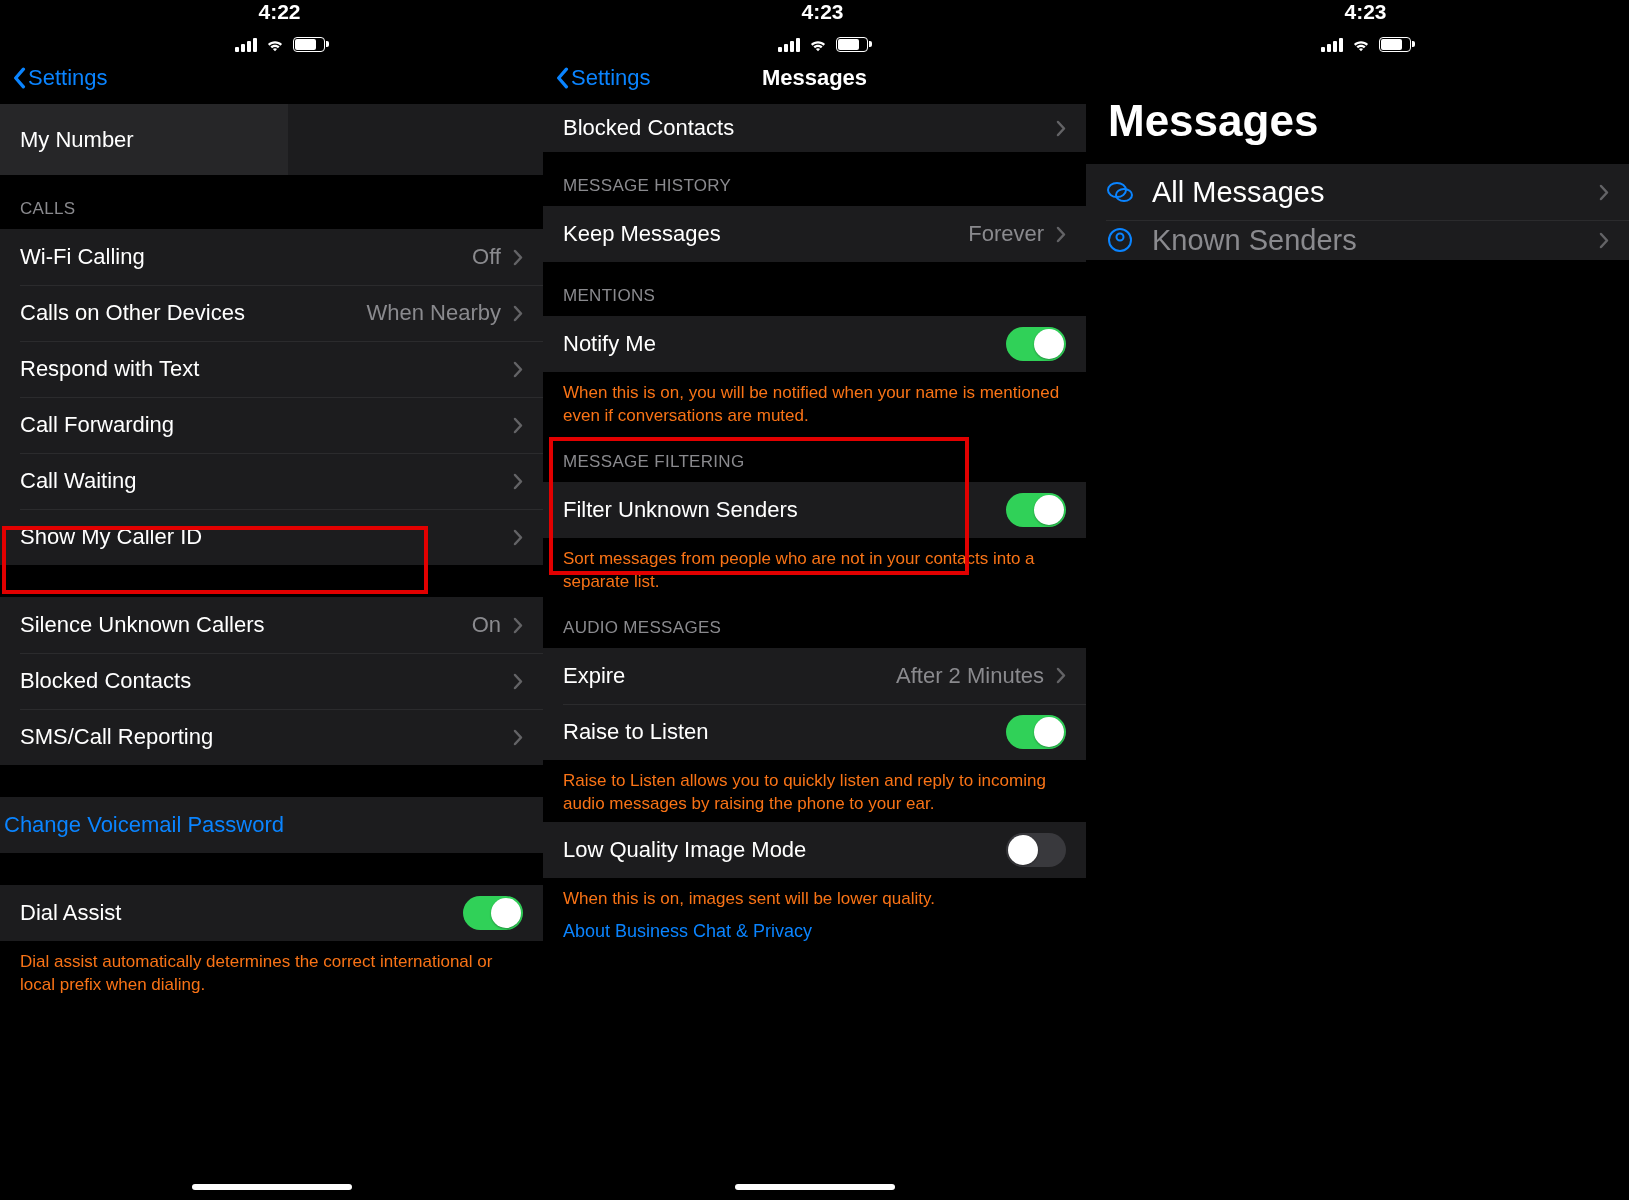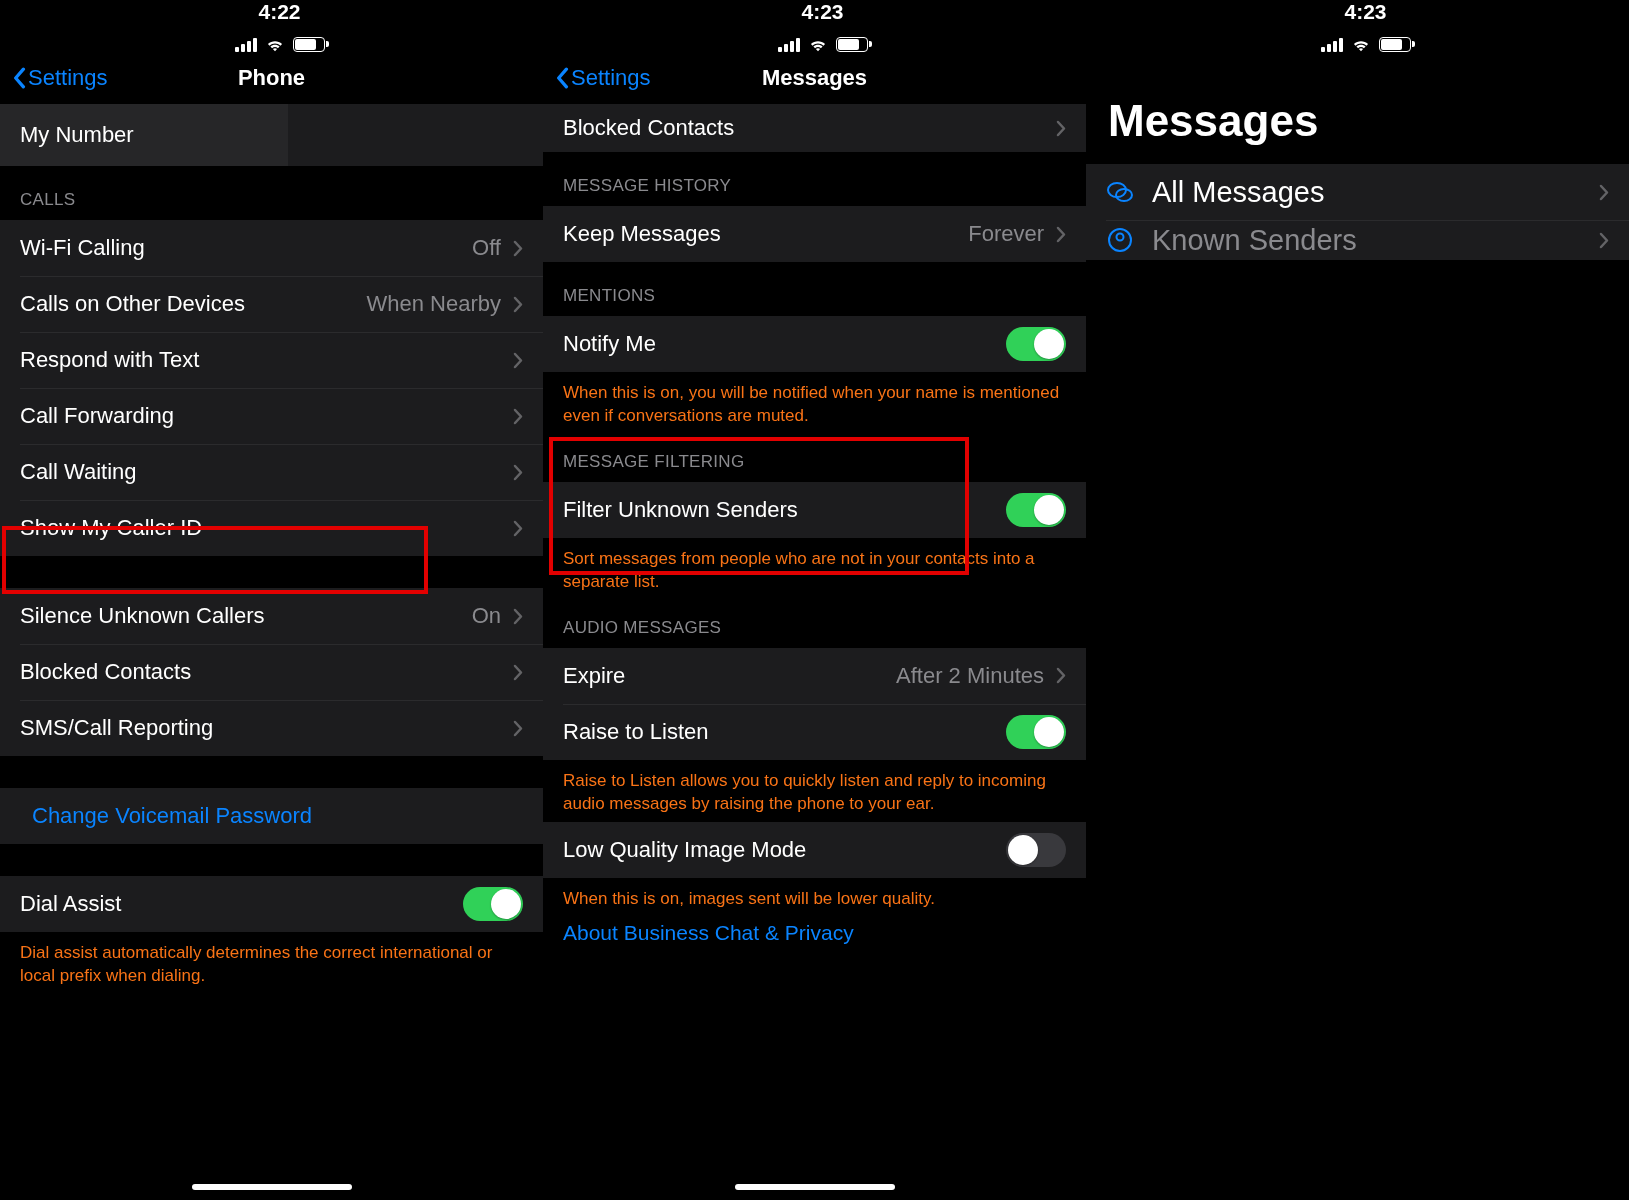--- a/index.html
+++ b/index.html
@@ -88,24 +88,24 @@
   }
   .group { margin-bottom: 0; }
   .gap-lg { height:32px; }
 
   .footer-text{
     color:#f97316; font-size:17px; line-height:1.35;
     padding: 10px 20px 6px 20px;
   }
   .link-row {
     color:#0a84ff; font-size:22px; background:#1c1c1e;
-    height:56px; display:flex; align-items:center; padding:0 32px;
+    height:56px; display:flex; align-items:center; padding:0 4px;
   }
   .link-text{
-    color:#0a84ff; font-size:21px; padding: 4px 20px 30px 20px;
+    color:#0a84ff; font-size:18px; padding: 4px 20px 30px 20px;
   }
 
   
   .toggle {
     width:60px; height:34px; border-radius:17px; position:relative;
     background:#39393d;
   }
   .toggle.on { background:#30d158; }
   .toggle .knob{
     position:absolute; width:30px; height:30px; border-radius:50%; background:#fff;
@@ -140,21 +140,21 @@
     display:flex; align-items:center; justify-content:center;
   }
 
   .home-ind{
     position:absolute; bottom:10px; left:50%; transform:translateX(-50%);
     width:160px; height:6px; border-radius:3px; background:#fff;
   }
 
   
   .my-number-row {
-    background:#1c1c1e; height:62px; position:relative;
+    background:#1c1c1e; height:71px; position:relative;
   }
   .my-number-row .half{
     position:absolute; left:0; top:0; bottom:0; width:53%; background:#262628;
     display:flex; align-items:center; padding-left:20px; font-size:22px;
   }
 
 </style>
 </head>
 <body>
 
@@ -179,21 +179,20 @@
     </div>
   </div>
 
   <div class="nav-bar">
     <div class="nav-back">
       <svg class="chev-left" viewBox="0 0 12 20">
           <path d="M10 2 L3 10 L10 18" stroke="#0a84ff" stroke-width="3" fill="none" stroke-linecap="round" stroke-linejoin="round"></path>
         </svg>
       <span>Settings</span>
     </div>
-    <div class="nav-title">Phone</div>
   </div>
 
   <div class="my-number-row">
     <div class="half">My Number</div>
   </div>
 
   <div class="sec-header">CALLS</div>
   <div class="group">
     <div class="row">
       <span class="label">Wi-Fi Calling</span>

